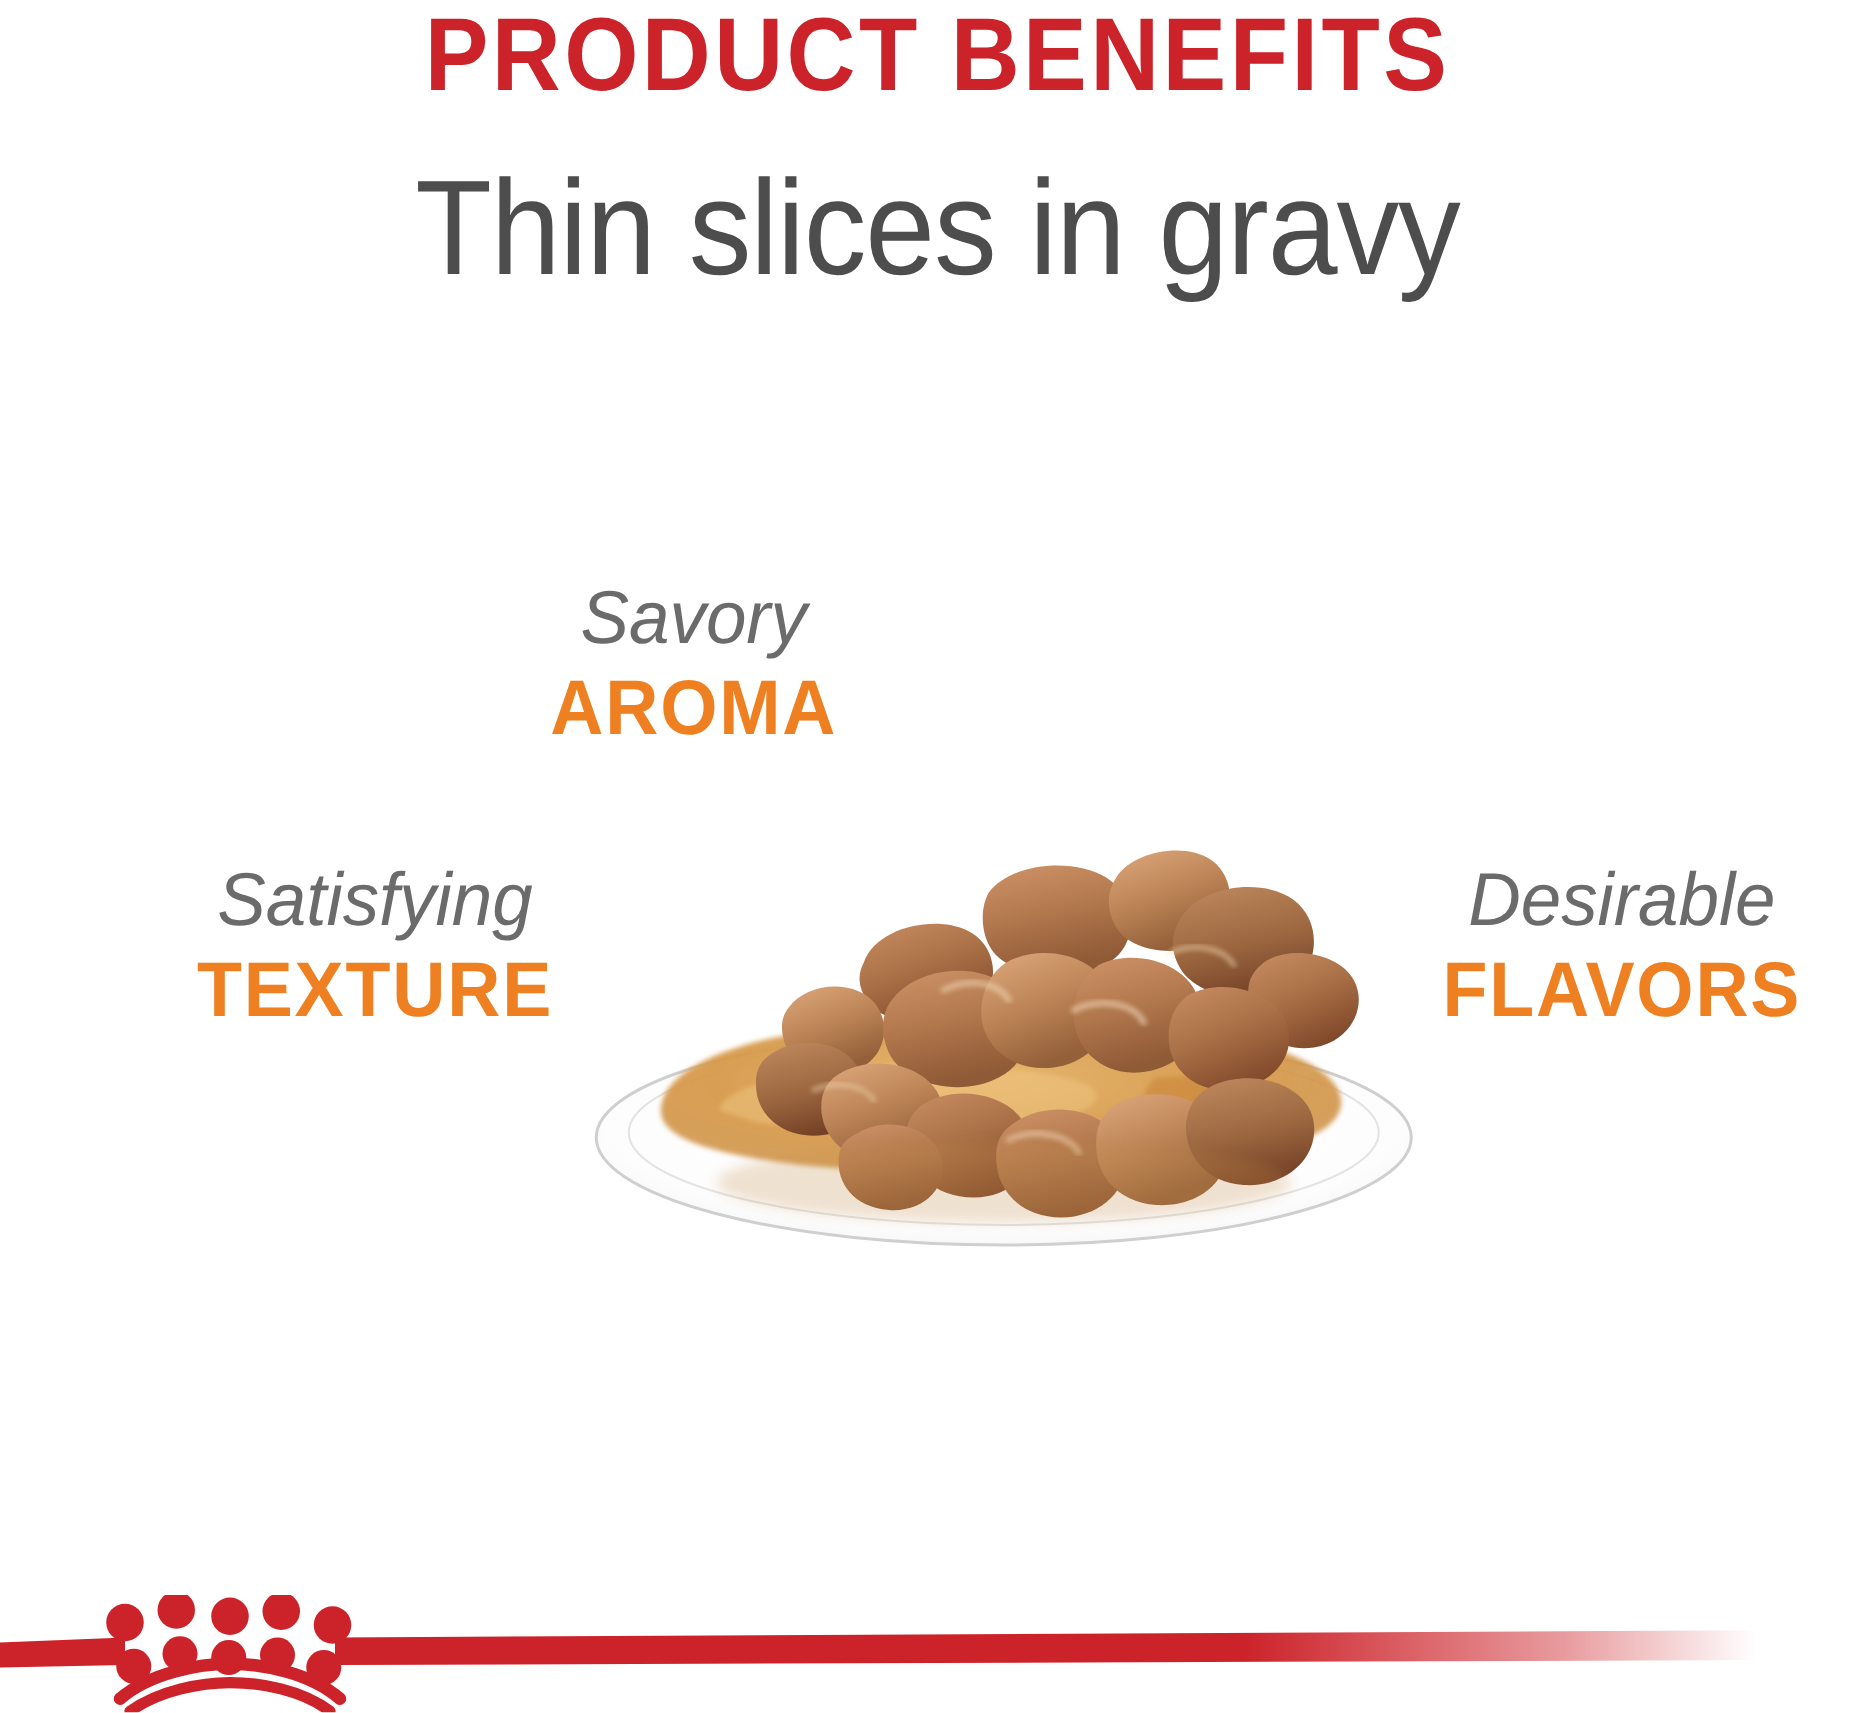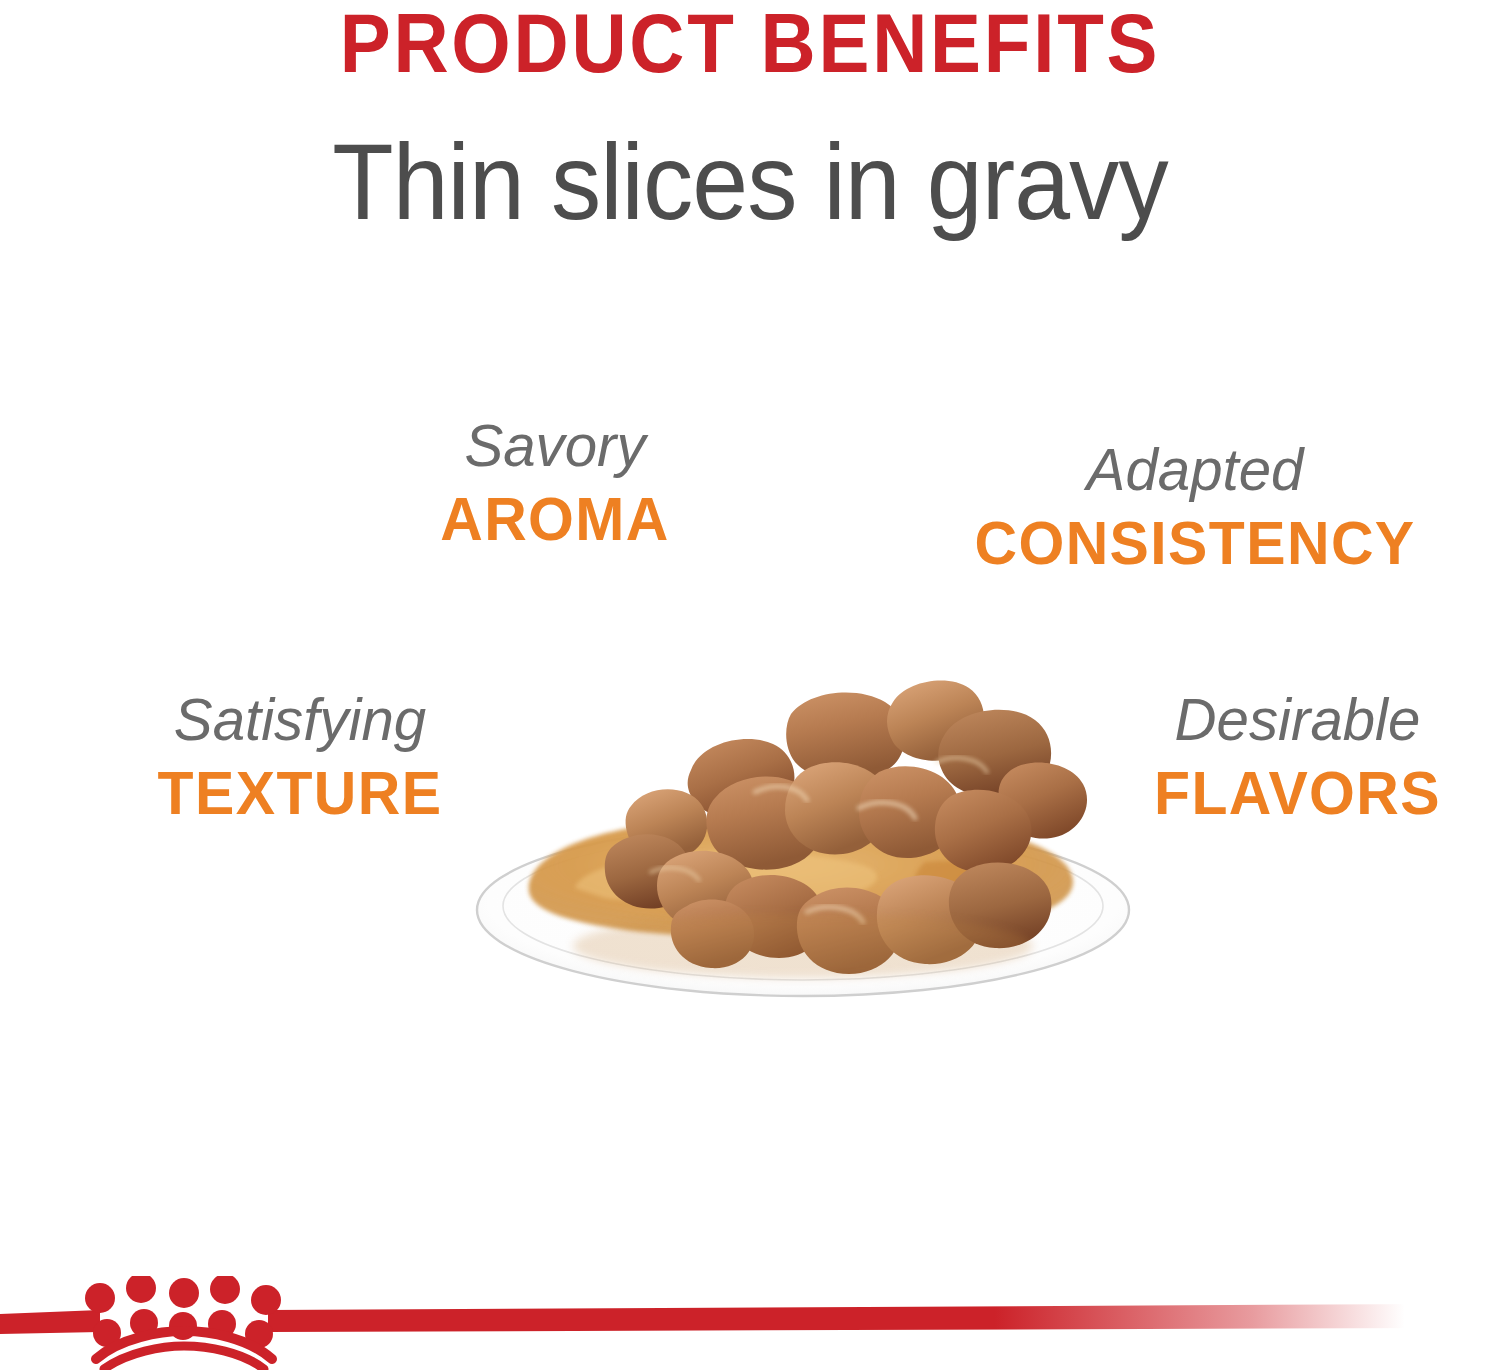--- a/index.html
+++ b/index.html
@@ -58,21 +58,21 @@
     margin-top:12px;
     font-family:"Liberation Sans Narrow","Liberation Sans",sans-serif;
     font-weight:bold;
     font-size:62px;
     line-height:1.0;
     color:#EE8022;
     letter-spacing:1.5px;
     transform:scaleX(0.95);
   }
 
-  #benefit-aroma{left:305px;top:416px;width:500px;}
+  #benefit-aroma{left:305px;top:464px;width:500px;}
   #benefit-consistency{left:905px;top:440px;width:580px;}
   #benefit-texture{left:50px;top:690px;width:500px;}
   #benefit-flavors{left:1095px;top:690px;width:405px;}
 
   
   #food-photo{
     position:absolute;left:455px;top:610px;width:720px;height:400px;
   }
   #food-photo svg{display:block;width:100%;height:100%;}
 
@@ -89,24 +89,20 @@
 
   <div id="product-benefits-title">PRODUCT BENEFITS</div>
 
   <div id="product-subtitle">Thin slices in gravy</div>
 
   <div class="benefit" id="benefit-aroma">
     <span class="qualifier">Savory</span>
     <span class="headline">AROMA</span>
   </div>
 
-  <div class="benefit" id="benefit-consistency">
-    <span class="qualifier">Adapted</span>
-    <span class="headline">CONSISTENCY</span>
-  </div>
 
   <div class="benefit" id="benefit-texture">
     <span class="qualifier">Satisfying</span>
     <span class="headline">TEXTURE</span>
   </div>
 
   <div class="benefit" id="benefit-flavors">
     <span class="qualifier">Desirable</span>
     <span class="headline">FLAVORS</span>
   </div>

